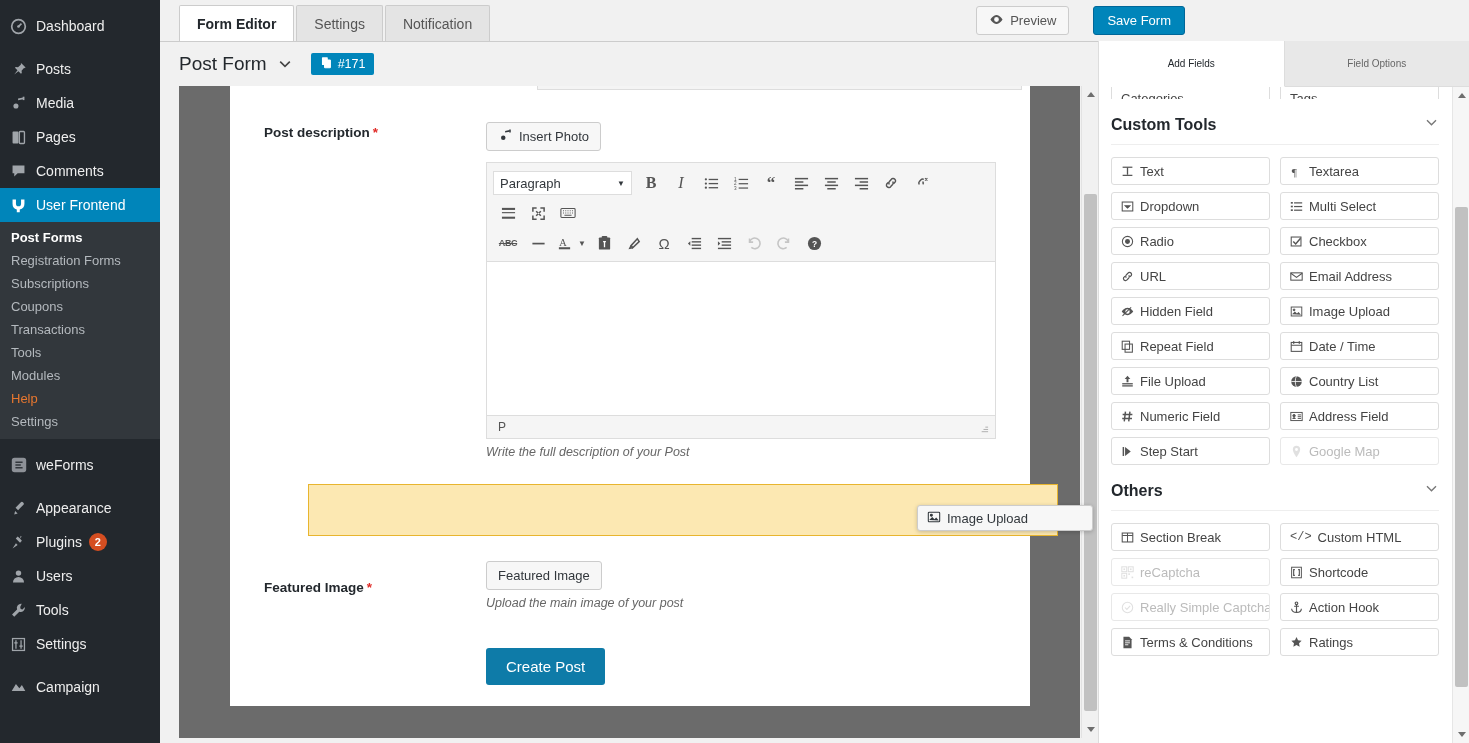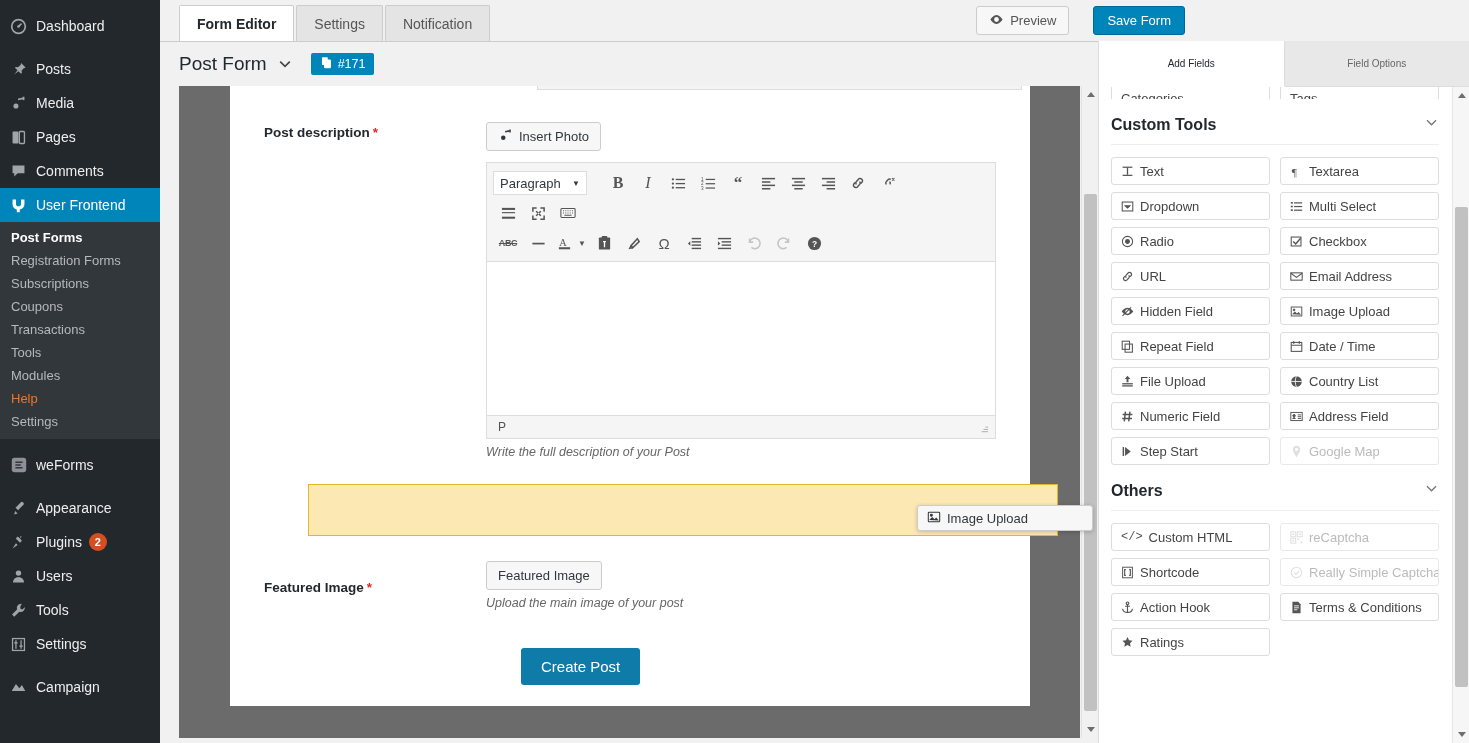--- a/index.html
+++ b/index.html
@@ -154,25 +154,25 @@
     width: 510px; border: 1px solid #ddd; background: #f5f5f5;
   }
   .editor-toolbar { padding: 5px 6px 3px 6px; }
   .tb-row { display: flex; align-items: center; gap: 0px; min-height: 30px; }
   .tb-btn {
     width: 30px; height: 28px;
     display: flex; align-items: center; justify-content: center;
     color: #555; cursor: pointer; font-size: 14px;
   }
   .tb-select {
-    height: 24px; width: 94px;
+    height: 24px; width: 139px;
     background: #fff; border: 1px solid #ddd;
     font-size: 13px; color: #32373c;
     display: flex; align-items: center; padding: 0 6px;
-    justify-content: space-between; cursor: pointer; margin-right: 16px;
+    justify-content: space-between; cursor: pointer; margin-right: 4px;
   }
   .editor-area {
     height: 155px; background: #fff;
     border-top: 1px solid #ddd; border-bottom: 1px solid #ddd;
   }
   .editor-status {
     height: 22px; background: #f5f5f5;
     display: flex; align-items: center; justify-content: space-between;
     padding: 0 6px 0 11px;
     font-size: 12px; color: #555;
@@ -183,21 +183,21 @@
   }
   .drop-placeholder {
     margin: 25px 0 0 78px;
     width: 750px; height: 52px;
     background: #fce8b2; border: 1px solid #e8b52e;
   }
   .btn-create {
     margin-top: 0px;
     height: 37px; padding: 0 20px;
     background: #0e7ba8; color: #fff; border: none; border-radius: 3px;
-    font-size: 15px; cursor: pointer; margin-left: 35px;
+    font-size: 15px; cursor: pointer;
   }
 
   
   .drag-ghost {
     position: absolute; left: 917px; top: 505px;
     width: 176px; height: 26px;
     background: #f7f7f7; border: 1px solid #ccc; border-radius: 3px;
     display: flex; align-items: center; gap: 6px; padding-left: 9px;
     font-size: 13px; color: #32373c;
     box-shadow: 0 1px 4px rgba(0,0,0,.2);
@@ -911,20 +911,29 @@
         <span>
           <svg width="15" height="15" viewBox="0 0 20 20" fill="none" stroke="#777" stroke-width="1.8">
               <path d="M4 7l6 6 6-6"></path>
             </svg>
         </span>
       </div>
       <div class="sect-rule"></div>
 
       <div class="grid2">
         <div class="ffbtn">
+          <span class="ico">
+              <svg width="13" height="13" viewBox="0 0 16 16" fill="none" stroke="currentColor" stroke-width="1.3">
+                <rect x="1.5" y="2.5" width="13" height="11"></rect>
+                <path d="M8 2.5v11M1.5 5.5h13"></path>
+              </svg>
+            </span>
+          <span>Section Break</span>
+        </div>
+        <div class="ffbtn">
           <span class="ico" style="font-size:12px;font-family:'Liberation Mono',monospace;">&lt;/&gt;</span>
           <span>Custom HTML</span>
         </div>
         <div class="ffbtn disabled">
           <span class="ico">
               <svg width="13" height="13" viewBox="0 0 16 16" fill="currentColor">
                 <rect x="1" y="1" width="6" height="6" fill="none" stroke="currentColor" stroke-width="1.3"></rect>
                 <rect x="9" y="1" width="6" height="6" fill="none" stroke="currentColor" stroke-width="1.3"></rect>
                 <rect x="1" y="9" width="6" height="6" fill="none" stroke="currentColor" stroke-width="1.3"></rect>
                 <rect x="3" y="3" width="2" height="2"></rect>

